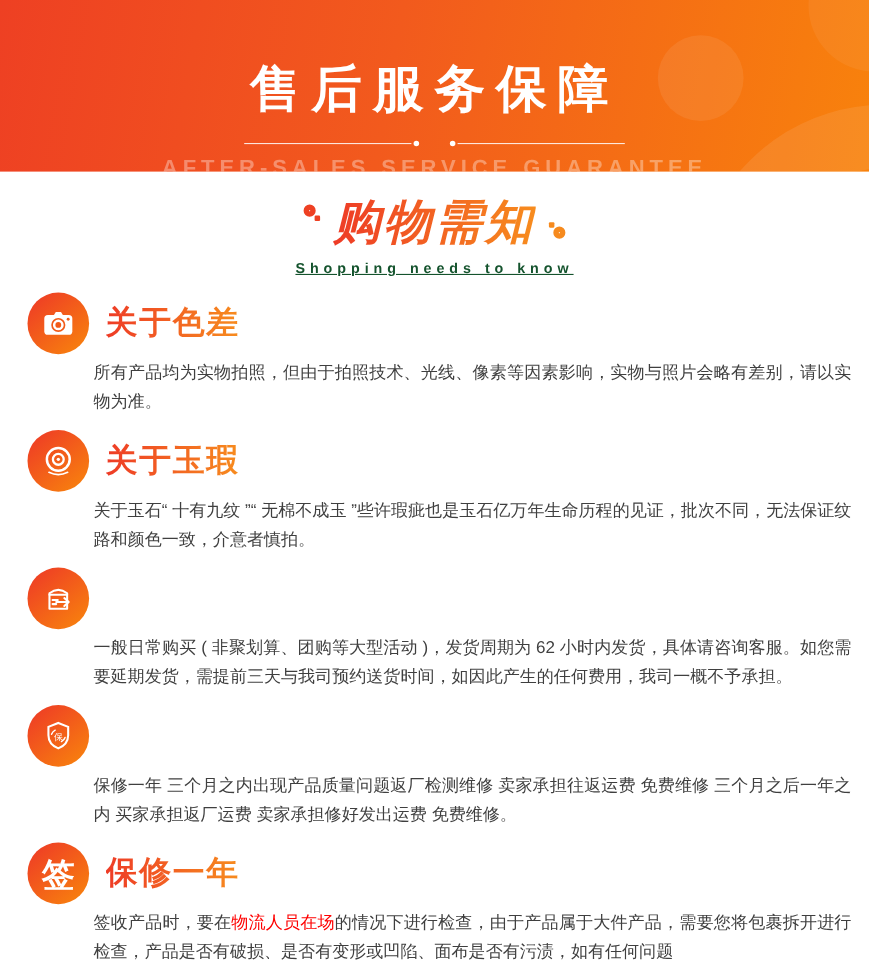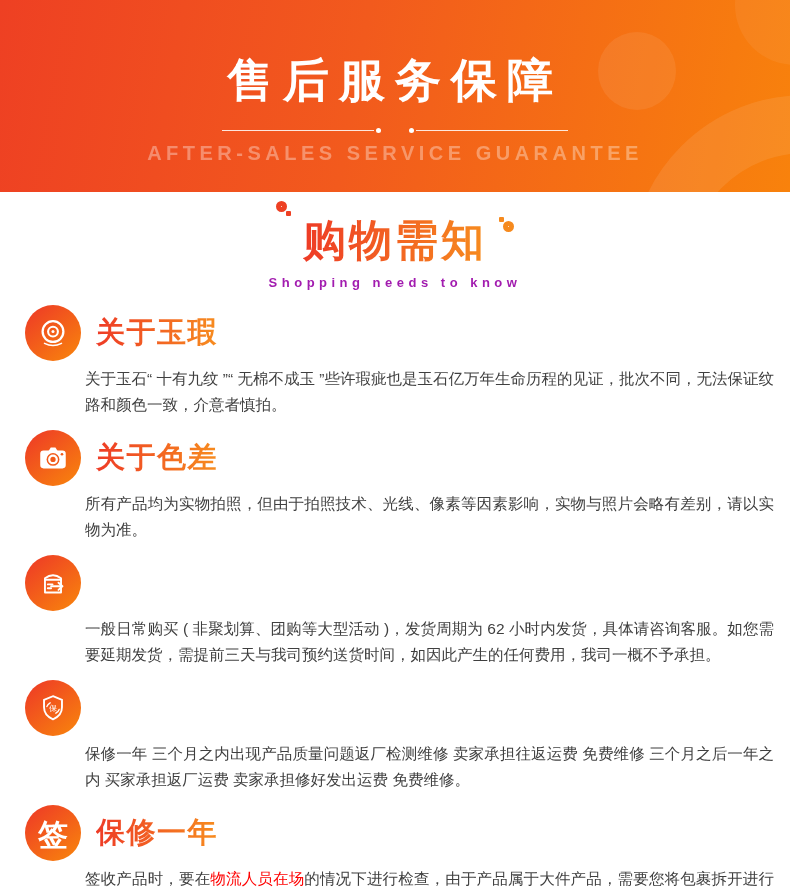--- a/index.html
+++ b/index.html
@@ -5,21 +5,21 @@
   * { margin:0; padding:0; box-sizing:border-box; }
   html,body { background:#fff; }
   body {
     width:790px; height:888px; overflow:hidden;
     font-family:"Liberation Sans","DejaVu Sans",sans-serif;
     position:relative;
   }
 
   
   .banner {
-    position:relative; height:192px; overflow:hidden;
+    position:relative; height:156px; overflow:hidden;
     background:linear-gradient(100deg,#ee4023 0%,#f25a1d 45%,#f8820c 100%);
     text-align:center; color:#fff;
   }
   .deco { position:absolute; border-radius:50%; background:rgba(255,255,255,0.08); }
   .deco-small   { width:78px;  height:78px;  left:598px; top:32px; }
   .deco-corner  { width:120px; height:120px; left:735px; top:-55px; background:rgba(255,255,255,0.06); }
   .deco-ring {
     position:absolute; width:350px; height:350px; left:630px; top:95px;
     border:58px solid rgba(255,255,255,0.09); border-radius:50%; background:none;
   }
@@ -32,37 +32,37 @@
   .divider .dot-l { margin-left:2px; }
   .divider .dot-r { margin-right:2px; }
   .divider .gap { width:28px; }
   .banner-sub {
     margin-top:9px; font-size:20px; font-weight:bold; letter-spacing:4.5px;
     color:rgba(255,255,255,0.35);
   }
 
   
   .notice { text-align:center; margin-top:17px; }
-  .notice-row { display:inline-flex; align-items:flex-start; gap:16px; }
+  .notice-row { display:inline-flex; align-items:center; gap:16px;font-style:italic; }
   .ring { display:inline-block; width:11px; height:11px; border:5px solid currentColor;
           border-radius:50%; position:relative; }
   .ring::after { content:''; position:absolute; width:5px; height:5px; border-radius:1px;
                  background:currentColor; }
   .ring-left  { color:#ee4023; transform:translateY(-11px); }
   .ring-left::after  { right:-9px; bottom:-9px; }
   .ring-right { color:#f68a1e; transform:translateY(9px); }
   .ring-right::after { left:-9px; top:-9px; }
   .grad-text {
     color:#f26012;
     background:linear-gradient(90deg,#ee3b26,#f78c1e);
     -webkit-background-clip:text; background-clip:text;
     -webkit-text-fill-color:transparent;
   }
   .notice-title { font-size:43px; font-weight:bold; letter-spacing:3px; }
-  .notice-sub { margin-top:5px; font-size:13px; font-weight:bold; letter-spacing:4.5px; color:#a21caf; }
+  .notice-sub { margin-top:5px; font-size:13px; font-weight:bold; letter-spacing:4.5px; color:#14532d;text-decoration:underline; }
 
   
   .sections { margin-top:15px; }
   .sec { margin:0 16px 12px 25px; }
   .sec-head { display:flex; align-items:center; gap:15px; }
   .sec-icon {
     flex:none; width:56px; height:56px; border-radius:50%;
     background:linear-gradient(140deg,#ee3b26 5%,#f8830d 95%);
     display:flex; align-items:center; justify-content:center;
   }
@@ -99,49 +99,49 @@
     <span class="ring ring-right"></span>
   </div>
   <div class="notice-sub">Shopping needs to know</div>
 </div>
 
 <main class="sections">
 
   <section class="sec">
     <div class="sec-head">
       <div class="sec-icon">
-        <svg width="34" height="34" viewBox="0 0 36 36" fill="none" stroke="#fff">
-          <circle cx="18" cy="16.5" r="11" stroke-width="2.4"></circle>
-          <circle cx="18" cy="16.5" r="5.2" stroke-width="2.2"></circle>
-          <circle cx="18" cy="16.5" r="1.6" fill="#fff" stroke="none"></circle>
-          <path d="M9 29 q9 4.5 18 0" stroke-width="1.6" stroke-linecap="round"></path>
-        </svg>
-      </div>
-      <h2 class="sec-title grad-text">关于玉瑕</h2>
-    </div>
-    <div class="sec-body">
-        <p class="rich-p"><span>关于玉石“ 十有九纹 ”“ 无棉不成玉 ”些许瑕疵也是玉石亿万年生命历程的见证，批次不同，无法保证纹路和颜色一致，介意者慎拍。</span></p>
-      </div>
-  </section>
-
-  <section class="sec">
-    <div class="sec-head">
-      <div class="sec-icon">
         <svg width="34" height="34" viewBox="0 0 36 36">
           <path d="M13 11 l2.6-4 h5 l2.6 4 z" fill="#fff"></path>
           <rect x="4.5" y="10" width="27" height="19" rx="3.5" fill="#fff"></rect>
           <circle cx="18" cy="19.5" r="6.8" fill="#f25a18"></circle>
           <circle cx="18" cy="19.5" r="4" fill="none" stroke="#fff" stroke-width="2.4"></circle>
           <circle cx="27.5" cy="14" r="1.4" fill="#f25a18"></circle>
         </svg>
       </div>
       <h2 class="sec-title grad-text">关于色差</h2>
     </div>
     <div class="sec-body">
         <p class="rich-p"><span>所有产品均为实物拍照，但由于拍照技术、光线、像素等因素影响，实物与照片会略有差别，请以实物为准。</span></p>
+      </div>
+  </section>
+
+  <section class="sec">
+    <div class="sec-head">
+      <div class="sec-icon">
+        <svg width="34" height="34" viewBox="0 0 36 36" fill="none" stroke="#fff">
+          <circle cx="18" cy="16.5" r="11" stroke-width="2.4"></circle>
+          <circle cx="18" cy="16.5" r="5.2" stroke-width="2.2"></circle>
+          <circle cx="18" cy="16.5" r="1.6" fill="#fff" stroke="none"></circle>
+          <path d="M9 29 q9 4.5 18 0" stroke-width="1.6" stroke-linecap="round"></path>
+        </svg>
+      </div>
+      <h2 class="sec-title grad-text">关于玉瑕</h2>
+    </div>
+    <div class="sec-body">
+        <p class="rich-p"><span>关于玉石“ 十有九纹 ”“ 无棉不成玉 ”些许瑕疵也是玉石亿万年生命历程的见证，批次不同，无法保证纹路和颜色一致，介意者慎拍。</span></p>
       </div>
   </section>
 
   <section class="sec">
     <div class="sec-head">
       <div class="sec-icon">
         <svg width="34" height="34" viewBox="0 0 36 36" fill="none" stroke="#fff" stroke-width="2" stroke-linecap="round" stroke-linejoin="round">
           <path d="M9.5 28 V13 q8.5 -6.5 17 0 V28 z"></path>
           <path d="M9.5 14.5 h17"></path>
           <path d="M12.5 19.5 h5 M12.5 23.5 h3.5"></path>

